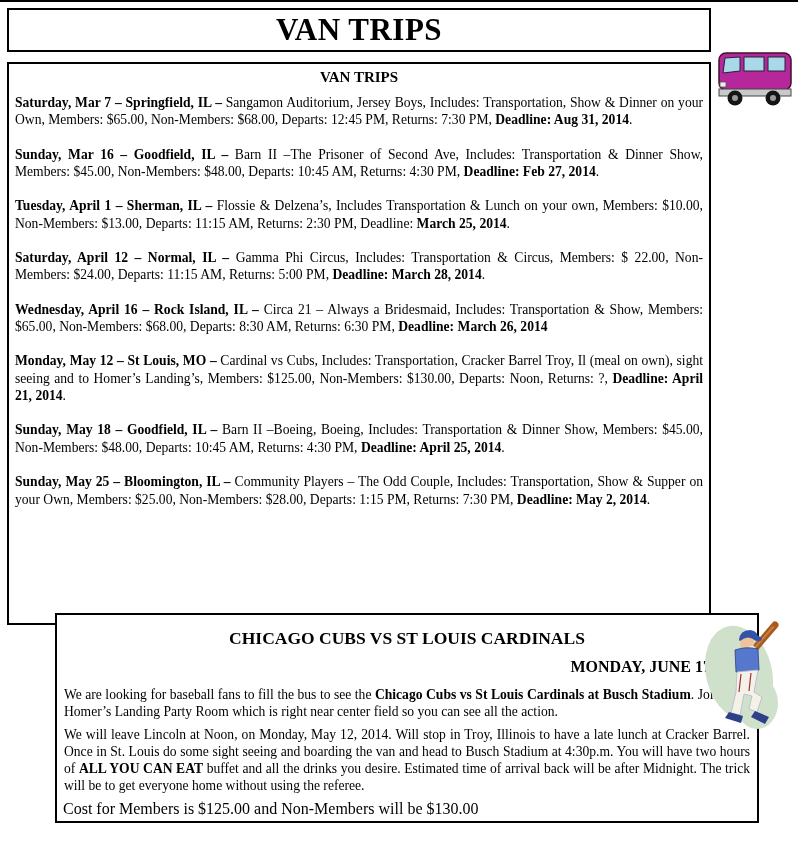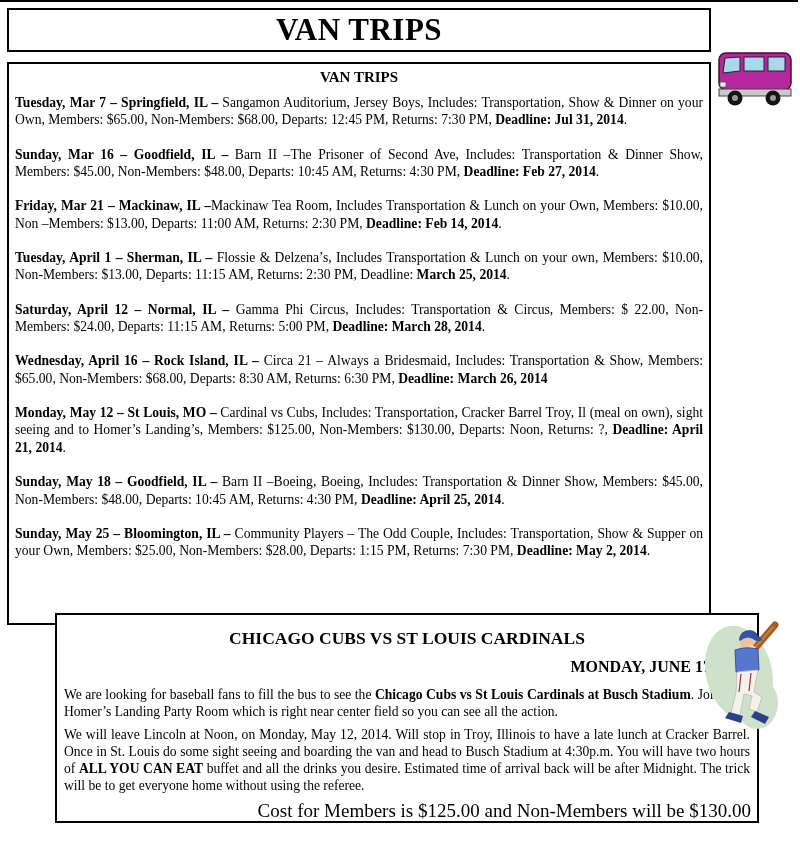--- a/index.html
+++ b/index.html
@@ -13,39 +13,38 @@
   .box { position: absolute; left: 7px; width: 704px; border: 2px solid #000; background: #fff; }
   .title-box { top: 8px; height: 44px; display: flex; align-items: center; justify-content: center; }
   .page-title { font-size: 31px; font-weight: bold; letter-spacing: 0.5px; margin: 0; }
   .trips-box { top: 62px; height: 563px; padding: 3px 6px; }
   .trips-heading { text-align: center; font-weight: bold; font-size: 15px; margin: 2px 0 8px; }
   .trip { font-size: 13.6px; line-height: 17.35px; text-align: justify; margin: 0 0 17px; }
   .cubs-box { top: 613px; height: 210px; padding: 13px 6px 0; margin-left: 48px; }
   .cubs-heading { text-align: center; font-weight: bold; font-size: 17.5px; margin: 0 0 9px; }
   .cubs-date { text-align: right; font-weight: bold; font-size: 16px; margin: 0 0 10px; }
   .cubs-para { font-size: 13.6px; line-height: 17.3px; text-align: justify; margin: 0 0 5px; padding: 0 1px; }
-  .cost { text-align: right; font-size: 19px; margin: 4px 0 0; }
+  .cost { text-align: left; font-size: 16px; margin: 4px 0 0; }
   .b { font-weight: bold; }
   .van-art { position: absolute; left: 713px; top: 47px; width: 82px; height: 60px; z-index: 5; }
   .player-art { position: absolute; left: 699px; top: 617px; width: 92px; height: 126px; z-index: 5; }
 </style>
 </head>
 <body>
 
 <div class="topline"></div>
 
 <div class="box title-box">
   <h1 class="page-title">VAN TRIPS</h1>
 </div>
 
 <div class="box trips-box">
   <h2 class="trips-heading">VAN TRIPS</h2>
-  <p class="trip"><span class="b">Tuesday, Mar 7 – Springfield, IL – </span><span>Sangamon Auditorium, Jersey Boys, Includes: Transportation, Show &amp; Dinner on your Own, Members: $65.00, Non-Members: $68.00, Departs: 12:45 PM, Returns: 7:30 PM, </span><span class="b">Deadline: Jul 31, 2014</span><span>.</span></p>
+  <p class="trip"><span class="b">Saturday, Mar 7 – Springfield, IL – </span><span>Sangamon Auditorium, Jersey Boys, Includes: Transportation, Show &amp; Dinner on your Own, Members: $65.00, Non-Members: $68.00, Departs: 12:45 PM, Returns: 7:30 PM, </span><span class="b">Deadline: Aug 31, 2014</span><span>.</span></p>
   <p class="trip"><span class="b">Sunday, Mar 16 – Goodfield, IL – </span><span>Barn II –The Prisoner of Second Ave, Includes: Transportation &amp; Dinner Show, Members: $45.00, Non-Members: $48.00, Departs: 10:45 AM, Returns: 4:30 PM, </span><span class="b">Deadline: Feb 27, 2014</span><span>.</span></p>
-  <p class="trip"><span class="b">Friday, Mar 21 – Mackinaw, IL –</span><span>Mackinaw Tea Room, Includes Transportation &amp; Lunch on your Own, Members: $10.00, Non –Members: $13.00, Departs: 11:00 AM, Returns: 2:30 PM, </span><span class="b">Deadline: Feb 14, 2014</span><span>.</span></p>
   <p class="trip"><span class="b">Tuesday, April 1 – Sherman, IL – </span><span>Flossie &amp; Delzena’s, Includes Transportation &amp; Lunch on your own, Members: $10.00, Non-Members: $13.00, Departs: 11:15 AM, Returns: 2:30 PM, Deadline: </span><span class="b">March 25, 2014</span><span>.</span></p>
   <p class="trip"><span class="b">Saturday, April 12 – Normal, IL – </span><span>Gamma Phi Circus, Includes: Transportation &amp; Circus, Members: $ 22.00, Non-Members: $24.00, Departs: 11:15 AM, Returns: 5:00 PM, </span><span class="b">Deadline: March 28, 2014</span><span>.</span></p>
   <p class="trip"><span class="b">Wednesday, April 16 – Rock Island, IL – </span><span>Circa 21 – Always a Bridesmaid, Includes: Transportation &amp; Show, Members: $65.00, Non-Members: $68.00, Departs: 8:30 AM, Returns: 6:30 PM, </span><span class="b">Deadline: March 26, 2014</span></p>
   <p class="trip"><span class="b">Monday, May 12 – St Louis, MO – </span><span>Cardinal vs Cubs, Includes: Transportation,  Cracker Barrel Troy, Il (meal on own), sight seeing and to Homer’s Landing’s, Members: $125.00, Non-Members: $130.00, Departs: Noon, Returns: ?, </span><span class="b">Deadline: April 21, 2014</span><span>.</span></p>
   <p class="trip"><span class="b">Sunday, May 18 – Goodfield, IL – </span><span>Barn II –Boeing, Boeing, Includes: Transportation &amp; Dinner Show, Members: $45.00, Non-Members: $48.00, Departs: 10:45 AM, Returns: 4:30 PM, </span><span class="b">Deadline: April 25, 2014</span><span>.</span></p>
   <p class="trip"><span class="b">Sunday, May 25 – Bloomington, IL – </span><span>Community Players – The Odd Couple, Includes: Transportation, Show &amp; Supper on your Own, Members: $25.00, Non-Members: $28.00, Departs: 1:15 PM, Returns: 7:30 PM, </span><span class="b">Deadline: May 2, 2014</span><span>.</span></p>
 </div>
 
 <div class="box cubs-box">
   <h3 class="cubs-heading">CHICAGO CUBS VS ST LOUIS CARDINALS</h3>

